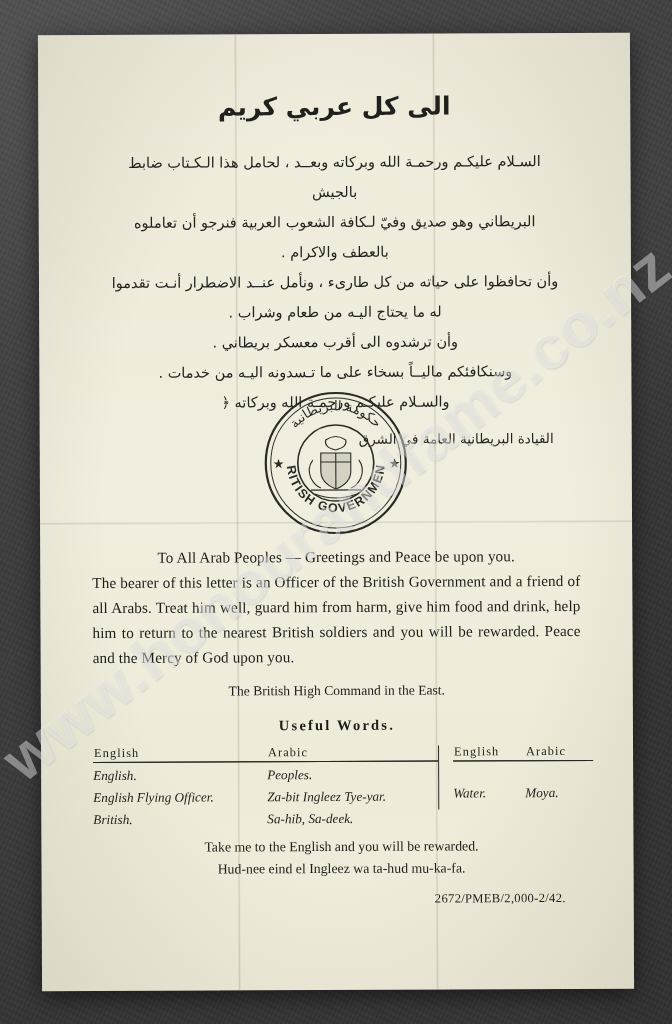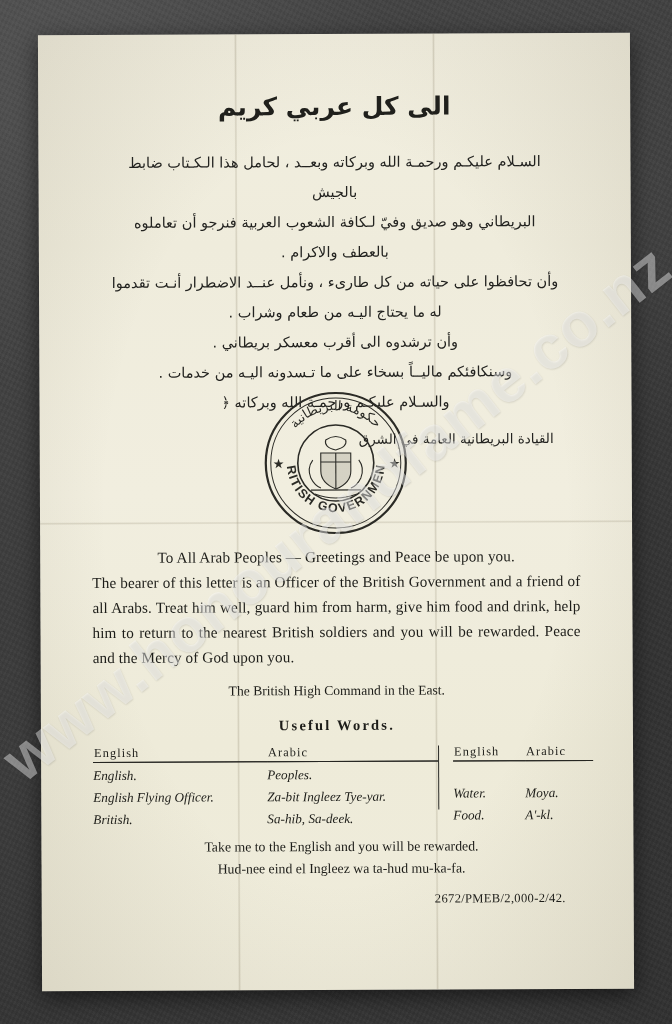--- a/index.html
+++ b/index.html
@@ -315,24 +315,20 @@
             <tr>
               <th class="c1">English</th>
               <th class="c2">Arabic</th>
             </tr>
           </thead>
           <tbody>
             <tr>
               <td style="padding-top:24px">Water.</td>
               <td style="padding-top:24px">Moya.</td>
             </tr>
-            <tr>
-              <td>Food.</td>
-              <td>A'-kl.</td>
-            </tr>
           </tbody>
         </table>
       </div>
     </div>
 
     <div id="closing-lines">
       <div>Take me to the English and you will be rewarded.</div>
       <div>Hud-nee eind el Ingleez wa ta-hud mu-ka-fa.</div>
     </div>
 

